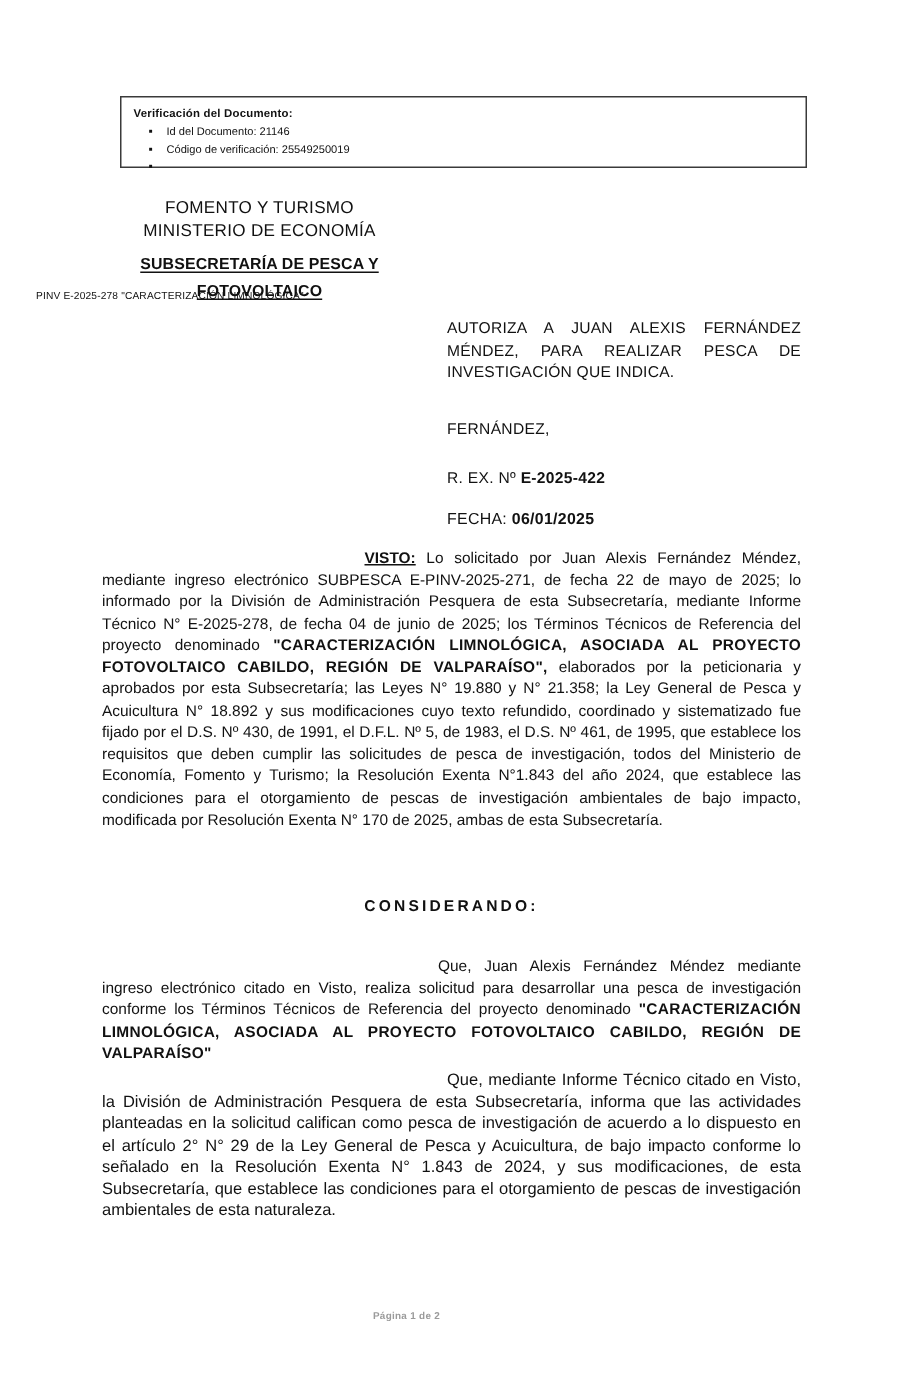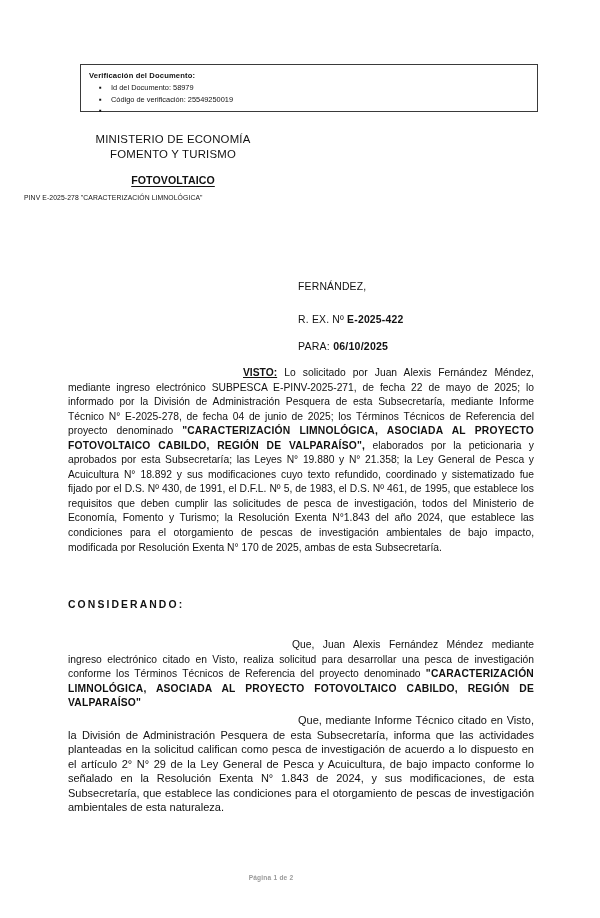--- a/index.html
+++ b/index.html
@@ -162,20 +162,21 @@
   }
   .lead-indent { display: inline-block; }
   .kw { font-weight: bold; text-decoration: underline; }
   .bold-title { font-weight: bold; letter-spacing: 0.2px; }
 
   .considerando {
     position: absolute;
     left: 68px;
     top: 599px;
     width: 466px;
+    text-align: center;
     font-size: 10.4px;
     font-weight: bold;
     letter-spacing: 2.1px;
     color: #111;
   }
 
   .para-2 {
     position: absolute;
     left: 68px;
     top: 628px;
@@ -221,48 +222,50 @@
 </head>
 <body>
 
 <div class="page">
 
   <div class="verif-box">
     <div class="verif-title">Verificación del Documento:</div>
     <ul class="verif-list">
       <li>
         <span class="bullet">▪</span>
-        <span>Id del Documento: 58979</span>
+        <span>Id del Documento: 21146</span>
       </li>
       <li>
         <span class="bullet">▪</span>
         <span>Código de verificación: 25549250019</span>
       </li>
       <li>
         <span class="bullet">▪</span>
       </li>
     </ul>
   </div>
 
   <div class="ministry">
+    <div class="ministry-line">FOMENTO Y TURISMO</div>
     <div class="ministry-line">MINISTERIO DE ECONOMÍA</div>
-    <div class="ministry-line">FOMENTO Y TURISMO</div>
     <div class="subsec">
+      <div class="subsec-line">SUBSECRETARÍA DE PESCA Y</div>
       <div><span class="subsec-line l2">FOTOVOLTAICO</span></div>
     </div>
   </div>
 
   <div class="pinv-ref">PINV E-2025-278 "CARACTERIZACIÓN LIMNOLÓGICA"</div>
 
+  <div class="title-block">AUTORIZA A JUAN ALEXIS FERNÁNDEZ MÉNDEZ, PARA REALIZAR PESCA DE INVESTIGACIÓN QUE INDICA.</div>
 
   <div class="place">FERNÁNDEZ,</div>
 
   <div class="resol-no"><span>R. EX. Nº </span><b>E-2025-422</b></div>
 
-  <div class="fecha"><span>PARA: </span><b>06/10/2025</b></div>
+  <div class="fecha"><span>FECHA: </span><b>06/01/2025</b></div>
 
   <div class="body-text">
     <p><span class="lead-indent" style="width:175px"></span><span class="kw">VISTO:</span><span> Lo solicitado por Juan Alexis Fernández Méndez, mediante ingreso electrónico SUBPESCA E-PINV-2025-271, de fecha 22 de mayo de 2025; lo informado por la División de Administración Pesquera de esta Subsecretaría, mediante Informe Técnico N° E-2025-278, de fecha 04 de junio de 2025; los Términos Técnicos de Referencia del proyecto denominado  </span><span class="bold-title">"CARACTERIZACIÓN LIMNOLÓGICA, ASOCIADA AL PROYECTO FOTOVOLTAICO CABILDO, REGIÓN DE VALPARAÍSO",</span><span> elaborados por la peticionaria y aprobados por esta Subsecretaría; las Leyes N° 19.880 y N° 21.358; la Ley General de Pesca y Acuicultura N° 18.892 y sus modificaciones cuyo texto refundido, coordinado y sistematizado fue fijado por el D.S. Nº 430, de 1991, el D.F.L. Nº 5, de 1983, el D.S. Nº 461, de 1995, que establece los requisitos que deben cumplir las solicitudes de pesca de investigación, todos del Ministerio de Economía, Fomento y Turismo; la Resolución Exenta N°1.843 del año 2024, que establece las condiciones para el otorgamiento de pescas de investigación ambientales de bajo impacto, modificada por Resolución Exenta N° 170 de 2025, ambas de esta Subsecretaría.</span></p>
   </div>
 
   <div class="considerando">CONSIDERANDO:</div>
 
   <div class="para-2">
     <p><span class="indent-lead-2"></span><span>Que, Juan Alexis Fernández Méndez mediante ingreso electrónico citado en Visto, realiza solicitud para desarrollar una pesca de investigación conforme los Términos Técnicos de Referencia del proyecto denominado </span><span class="bold-title">"CARACTERIZACIÓN LIMNOLÓGICA, ASOCIADA AL PROYECTO FOTOVOLTAICO CABILDO, REGIÓN DE VALPARAÍSO"</span></p>
   </div>

